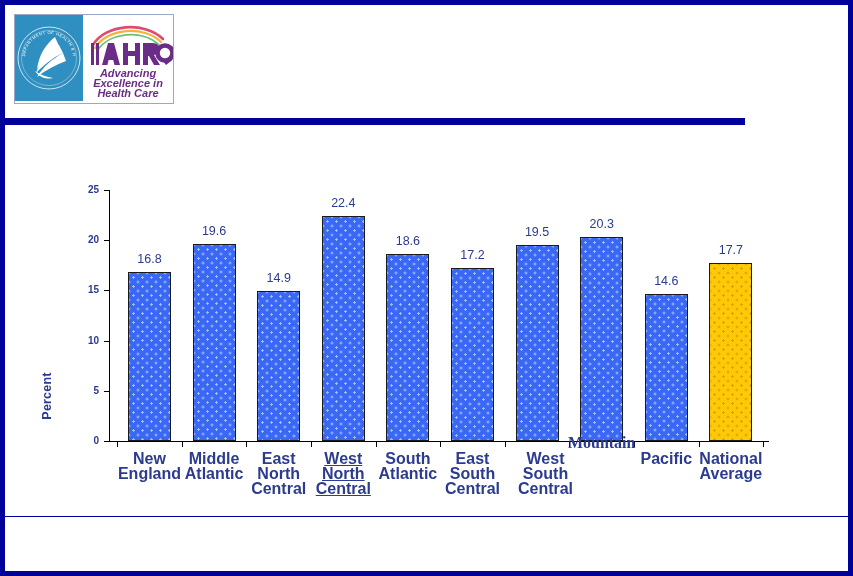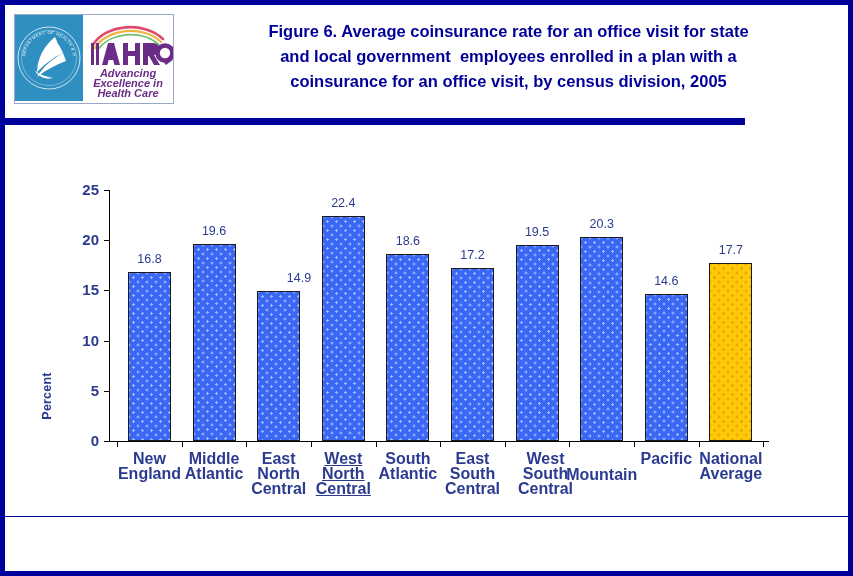--- a/index.html
+++ b/index.html
@@ -70,21 +70,21 @@
     text-align:center;
     transform:rotate(-90deg);
     transform-origin:50% 50%;
     color:#2B3B8F;
     font-weight:bold;font-size:12.5px;
     letter-spacing:.2px;
   }
   .ytick-label{
     position:absolute;
     width:26px;text-align:right;
-    color:#2B3B8F;font-weight:bold;font-size:15px;
+    color:#2B3B8F;font-weight:bold;font-size:10px;
     line-height:12px;
   }
   .ytick-mark{
     position:absolute;width:6px;height:1px;background:#000000;
   }
   #yaxis{
     position:absolute;left:104px;top:59px;width:1px;height:252px;
     background:#000000;
   }
   #xaxis{
@@ -187,23 +187,20 @@
           </g>
           <g fill="#6B2C87" font-family="'Liberation Sans',sans-serif" font-style="italic" font-weight="bold" font-size="11" text-anchor="middle">
             <text x="45" y="62">Advancing</text>
             <text x="45" y="72">Excellence in</text>
             <text x="45" y="82">Health Care</text>
           </g>
         </svg>
       </div>
     </div>
 
-    <div id="title">Figure 6. Average coinsurance rate for an office visit for state
-and local government  employees enrolled in a plan with a
-coinsurance for an office visit, by census division, 2005</div>
   </div>
 
   <div id="divider"></div>
 
   <div id="chart">
     <div id="ylabel">Percent</div>
     <div id="yaxis"></div>
     <div id="xaxis"></div>
     <div id="ytick-container">
         <div class="ytick-label" style="left: 68px; top: 304px;">0</div>
@@ -231,21 +228,21 @@
         <div class="xtick-mark" style="left: 629px;"></div>
         <div class="xtick-mark" style="left: 694px;"></div>
         <div class="xtick-mark" style="left: 758px;"></div>
       </div>
     <div id="bars-container">
         <div class="bar blue" style="left: 123px; width: 43px; top: 141.328px; height: 168.672px;"></div>
         <div class="bar-value" style="left: 112px; width: 65px; top: 122.328px;">16.8</div>
         <div class="bar blue" style="left: 187.6px; width: 43px; top: 113.216px; height: 196.784px;"></div>
         <div class="bar-value" style="left: 176.6px; width: 65px; top: 94.216px;">19.6</div>
         <div class="bar blue" style="left: 252.2px; width: 43px; top: 160.404px; height: 149.596px;"></div>
-        <div class="bar-value" style="left: 241.2px; width: 65px; top: 141.404px; text-align: right;">14.9</div>
+        <div class="bar-value" style="left: 241.2px; width: 65px; top: 141.404px;">14.9</div>
         <div class="bar blue" style="left: 316.8px; width: 43px; top: 85.104px; height: 224.896px;"></div>
         <div class="bar-value" style="left: 305.8px; width: 65px; top: 66.104px;">22.4</div>
         <div class="bar blue" style="left: 381.4px; width: 43px; top: 123.256px; height: 186.744px;"></div>
         <div class="bar-value" style="left: 370.4px; width: 65px; top: 104.256px;">18.6</div>
         <div class="bar blue" style="left: 446px; width: 43px; top: 137.312px; height: 172.688px;"></div>
         <div class="bar-value" style="left: 435px; width: 65px; top: 118.312px;">17.2</div>
         <div class="bar blue" style="left: 510.6px; width: 43px; top: 114.22px; height: 195.78px;"></div>
         <div class="bar-value" style="left: 499.6px; width: 65px; top: 95.22px;">19.5</div>
         <div class="bar blue" style="left: 575.2px; width: 43px; top: 106.188px; height: 203.812px;"></div>
         <div class="bar-value" style="left: 564.2px; width: 65px; top: 87.188px;">20.3</div>
@@ -262,21 +259,21 @@
         <div class="cat-label" style="left: 238.2px; width: 71px; top: 320px;">East North
 Central</div>
         <div class="cat-label" style="left: 302.8px; width: 71px; top: 320px; text-decoration: underline;">West North
 Central</div>
         <div class="cat-label" style="left: 367.4px; width: 71px; top: 320px;">South
 Atlantic</div>
         <div class="cat-label" style="left: 432px; width: 71px; top: 320px;">East South
 Central</div>
         <div class="cat-label" style="left: 505px; width: 71px; top: 320px;">West South
 Central</div>
-        <div class="cat-label" style="left: 561.2px; width: 71px; top: 336px;">Mountain</div>
+        <div class="cat-label" style="left: 561.2px; width: 71px; top: 304px; font-family: Liberation Serif, serif;">Mountain</div>
         <div class="cat-label" style="left: 625.8px; width: 71px; top: 320px;">Pacific</div>
         <div class="cat-label" style="left: 690.4px; width: 71px; top: 320px;">National
 Average</div>
       </div>
   </div>
 
   <div id="footer-rule"></div>
 
 </div>
 

